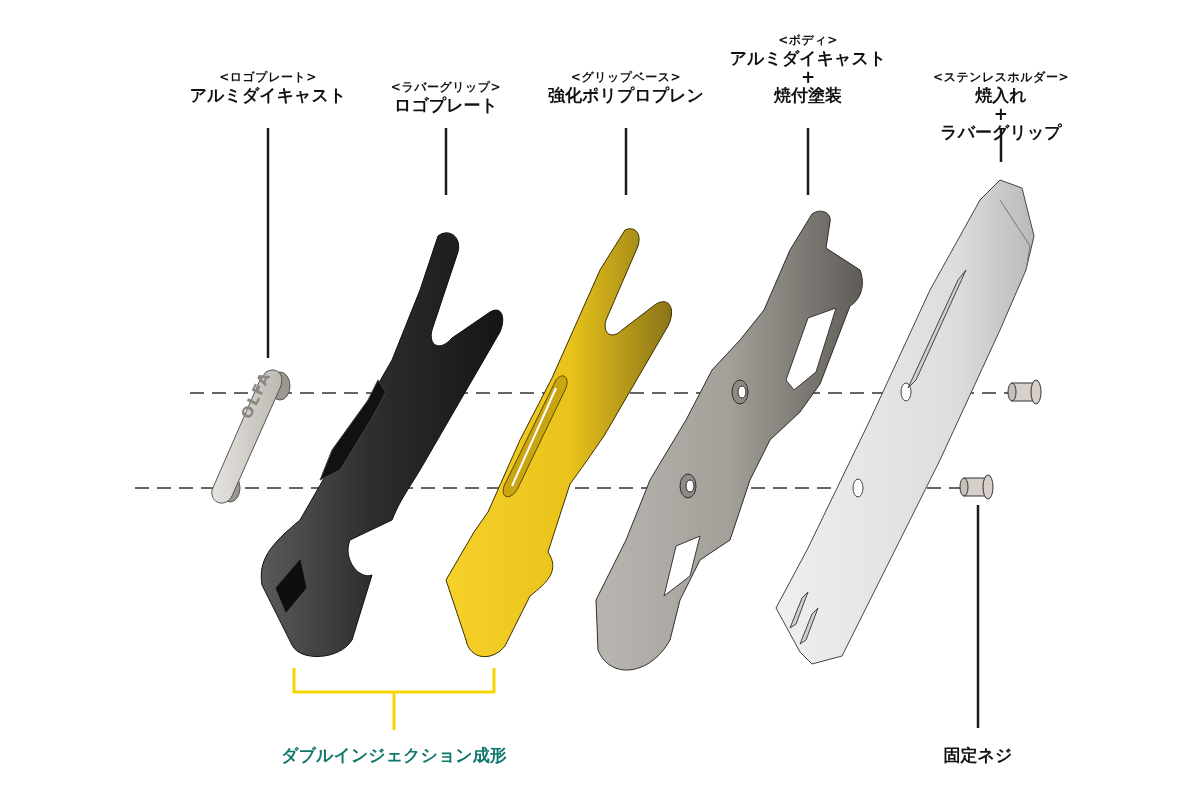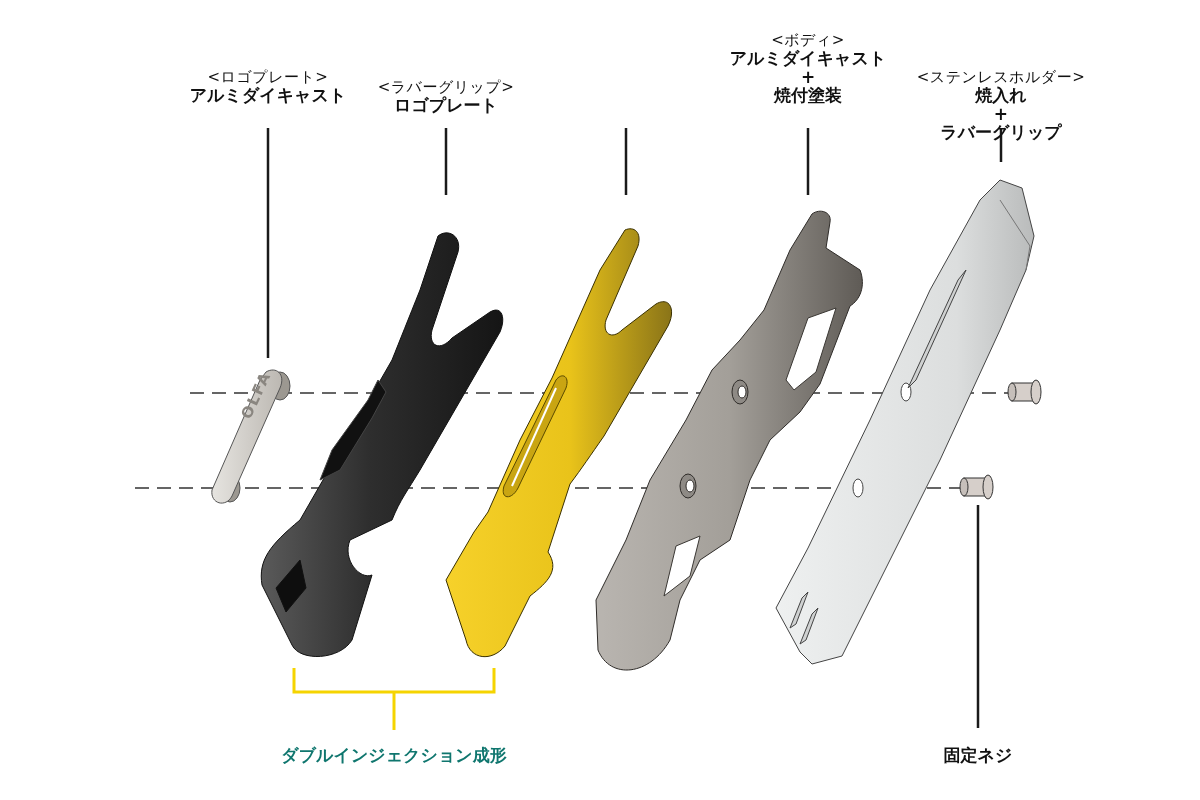--- a/index.html
+++ b/index.html
@@ -1,20 +1,20 @@
 <!DOCTYPE html>
 <html><head>
   <meta charset="utf-8">
   <style>
     html, body { margin: 0; padding: 0; background: #ffffff; }
     body { width: 1200px; height: 800px; position: relative; overflow: hidden;
            font-family: "DejaVu Sans", "Liberation Sans", sans-serif; color: #111; }
     .stage { position: absolute; left: 0; top: 0; width: 1200px; height: 800px; }
     .label { position: absolute; text-align: center; transform: translateX(-50%); white-space: nowrap; }
-    .label .sub { font-size: 15px; font-weight: normal; line-height: 15px; letter-spacing: 0.5px; }
+    .label .sub { font-size: 12px; font-weight: bold; line-height: 15px; letter-spacing: 0.5px; }
     .label .main { font-size: 17px; font-weight: bold; line-height: 21px; text-align: center; }
     .label .plus { font-size: 17px; font-weight: bold; line-height: 16px; }
     .yellow-text { color: #0f766e; }
     svg { position: absolute; left: 0; top: 0; }
   </style>
 </head>
 <body>
 
 <div class="stage">
 
@@ -128,20 +128,24 @@
   <div class="label" style="left:268px; top:70px;">
     <div class="sub">&lt;ロゴプレート&gt;</div>
     <div class="main">アルミダイキャスト</div>
   </div>
 
   <div class="label" style="left:446px; top:80px;">
     <div class="sub">&lt;ラバーグリップ&gt;</div>
     <div class="main">ロゴプレート</div>
   </div>
 
+  <div class="label" style="left:626px; top:70px;">
+    <div class="sub">&lt;グリップベース&gt;</div>
+    <div class="main">強化ポリプロプレン</div>
+  </div>
 
   <div class="label" style="left:808px; top:33px;">
     <div class="sub">&lt;ボディ&gt;</div>
     <div class="main">アルミダイキャスト</div>
     <div class="plus">+</div>
     <div class="main">焼付塗装</div>
   </div>
 
   <div class="label" style="left:1001px; top:33px;margin-top:37px;">
     <div class="sub">&lt;ステンレスホルダー&gt;</div>

